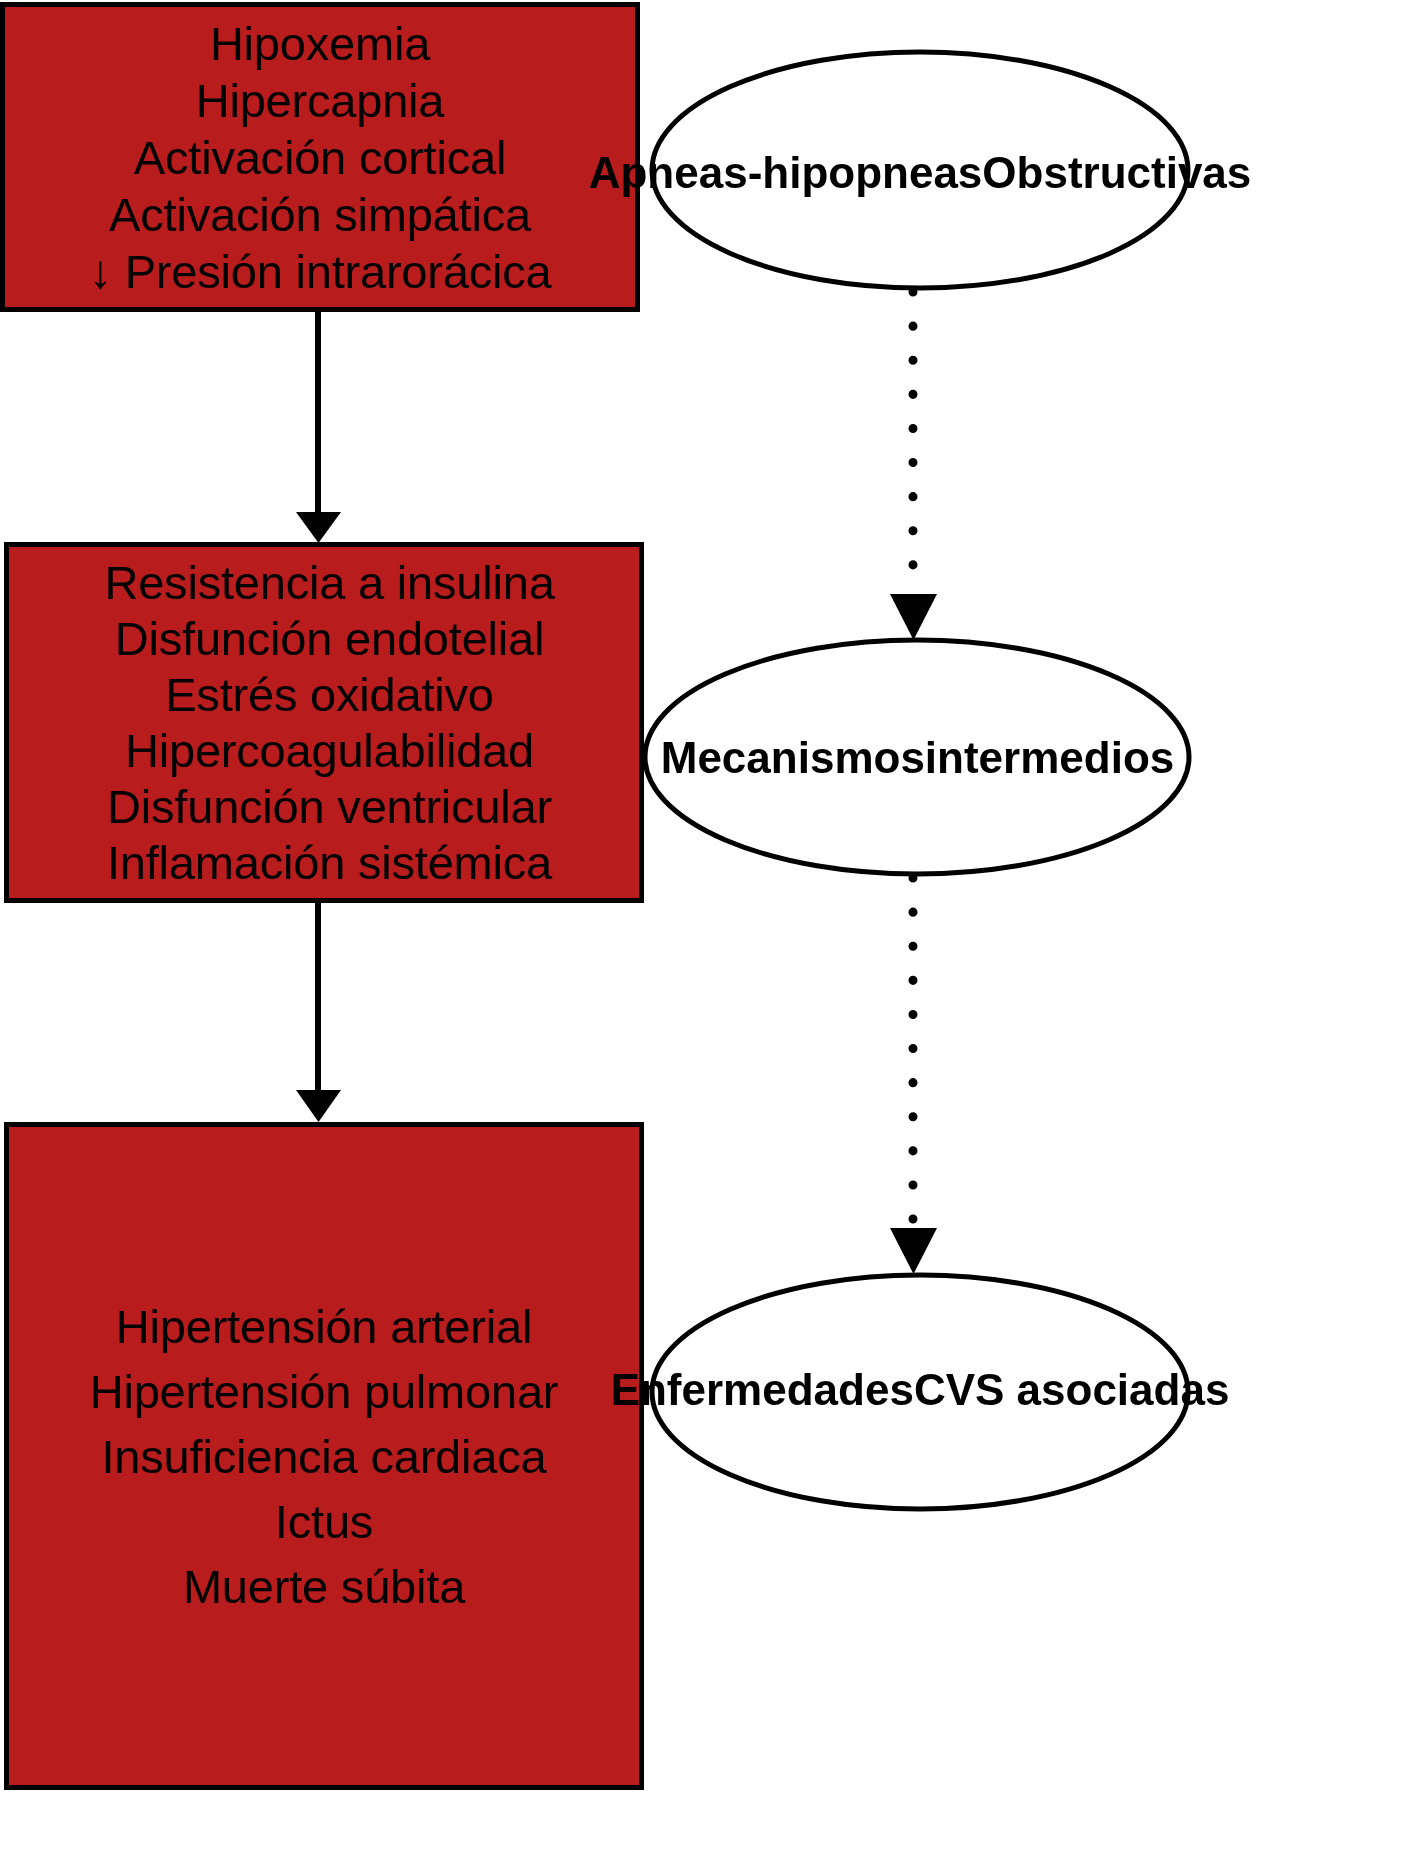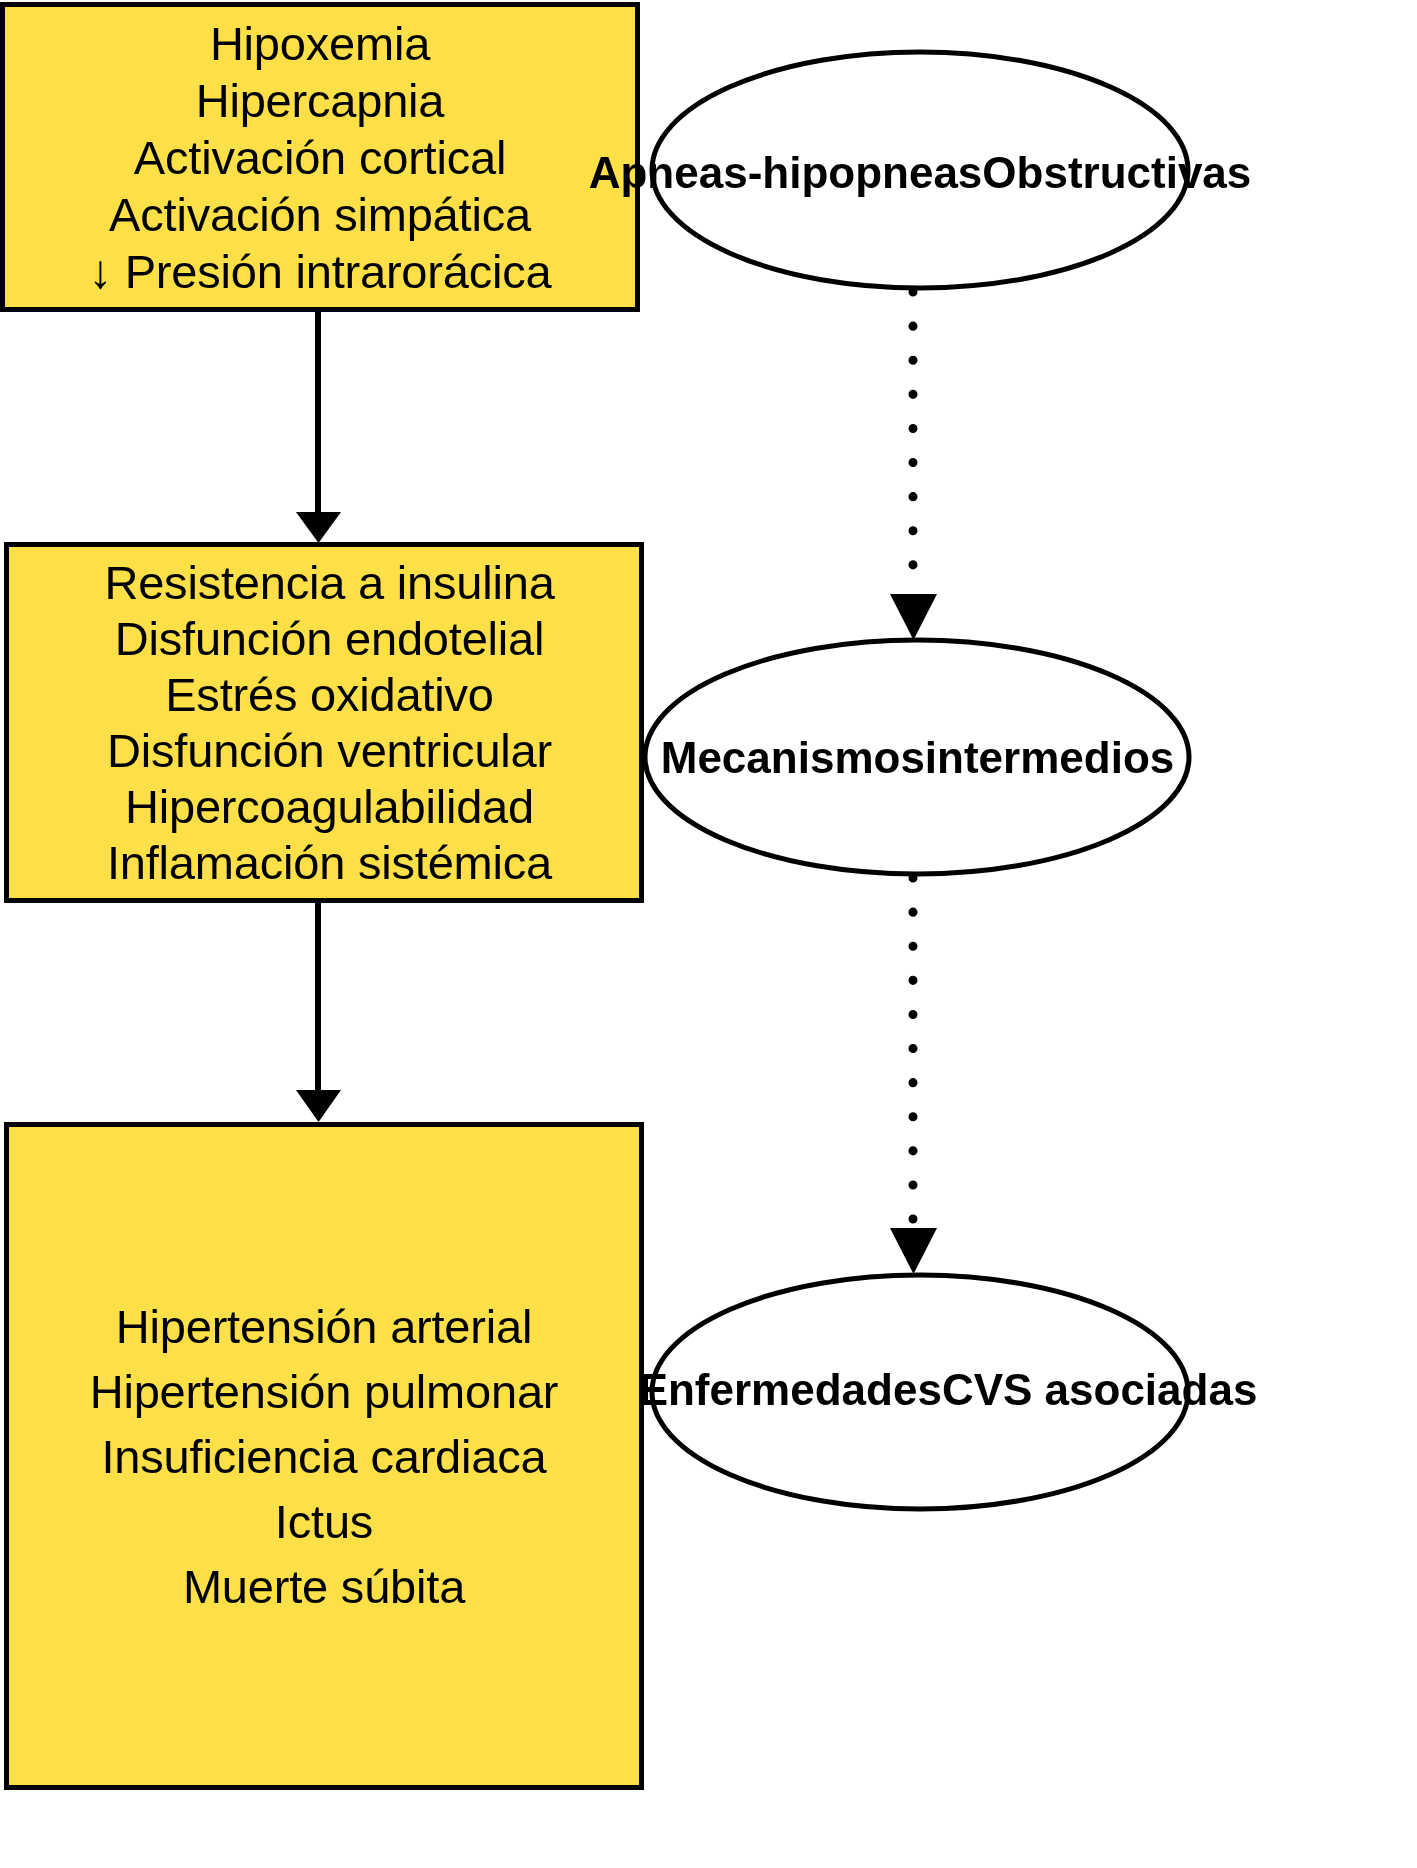--- a/index.html
+++ b/index.html
@@ -22,21 +22,21 @@
     position: absolute;
     left: 0;
     top: 0;
     width: 1417px;
     height: 1868px;
   }
   .box {
     position: absolute;
     box-sizing: border-box;
     border: 5px solid #000000;
-    background: #fde047;
+    background: #b91c1c;
     display: flex;
     flex-direction: column;
     align-items: center;
     justify-content: center;
   }
   .box .line {
     font-size: 47px;
     line-height: 57px;
     white-space: nowrap;
     text-align: center;
@@ -59,21 +59,21 @@
     pointer-events: none;
   }
   .ellipse-label .eline {
     font-size: 44px;
     line-height: 54px;
     font-weight: bold;
     white-space: nowrap;
   }
   #oval-apneas-label { left: 655px; top: 55px; width: 530px; height: 235px; }
   #oval-interm-label { left: 645px; top: 640px; width: 545px; height: 235px; justify-content: center; }
-  #oval-cvs-label    { left: 683px; top: 1275px; width: 530px; height: 230px; }
+  #oval-cvs-label    { left: 655px; top: 1275px; width: 530px; height: 230px; }
 </style>
 </head>
 <body>
 
 <div id="canvas">
 
   <svg class="layer" viewBox="0 0 1417 1868">
     <defs>
       <marker id="arrowSolid" markerWidth="14" markerHeight="14" refX="6.5" refY="12" orient="auto" markerUnits="userSpaceOnUse">
         <path d="M0,0 L13,0 L6.5,13 Z" fill="#000000"></path>
@@ -110,22 +110,22 @@
     <div class="line">Hipercapnia</div>
     <div class="line">Activación cortical</div>
     <div class="line">Activación simpática</div>
     <div class="line">↓ Presión intrarorácica</div>
   </div>
 
   <div class="box" id="box-mechanisms">
     <div class="line">Resistencia a insulina</div>
     <div class="line">Disfunción endotelial</div>
     <div class="line">Estrés oxidativo</div>
+    <div class="line">Hipercoagulabilidad</div>
     <div class="line">Disfunción ventricular</div>
-    <div class="line">Hipercoagulabilidad</div>
     <div class="line">Inflamación sistémica</div>
   </div>
 
   <div class="box" id="box-diseases">
     <div class="line">Hipertensión arterial</div>
     <div class="line">Hipertensión pulmonar</div>
     <div class="line">Insuficiencia cardiaca</div>
     <div class="line">Ictus</div>
     <div class="line">Muerte súbita</div>
   </div>

